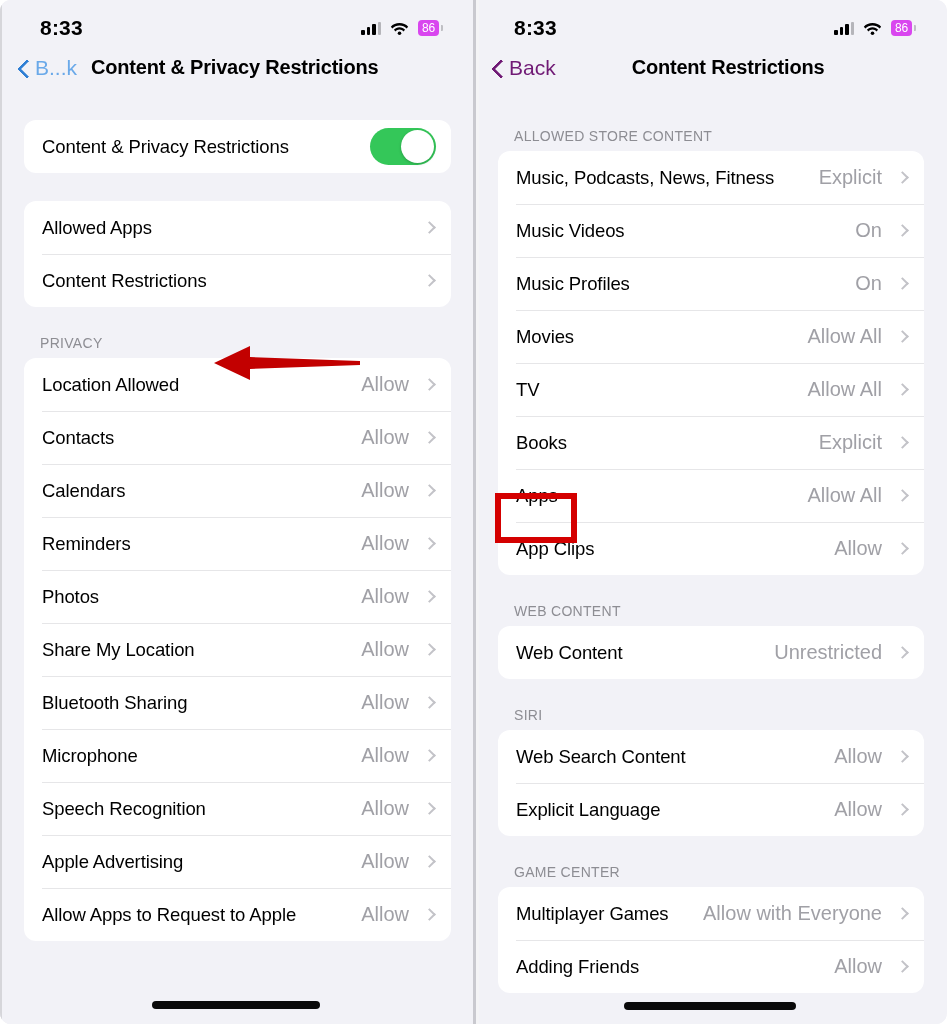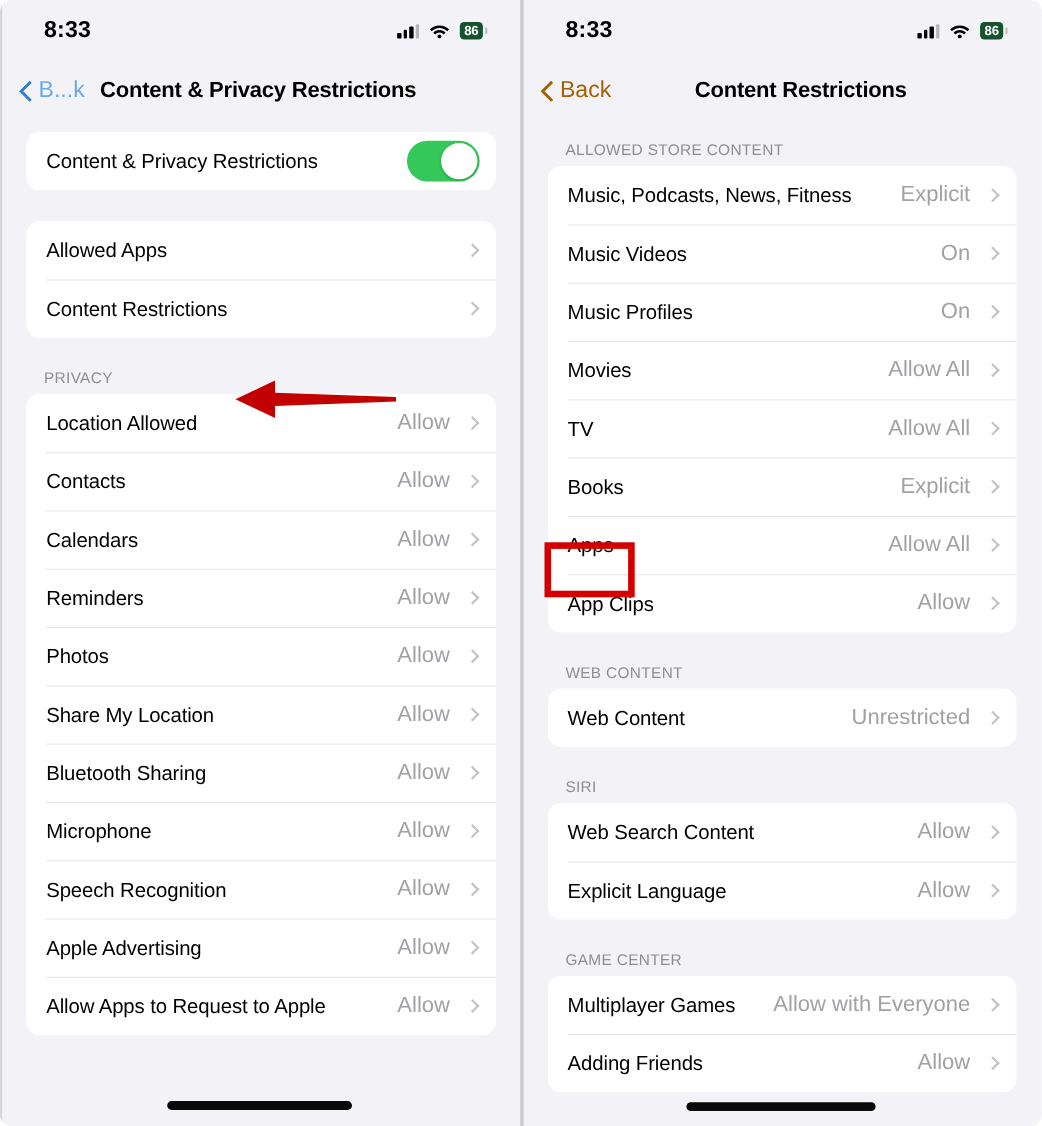--- a/index.html
+++ b/index.html
@@ -60,24 +60,24 @@
   }
   .signal-bars i { width: 3.5px; background: #000; border-radius: 1px; display:block; }
   .signal-bars i:nth-child(1){ height: 5px; }
   .signal-bars i:nth-child(2){ height: 8px; }
   .signal-bars i:nth-child(3){ height: 11px; }
   .signal-bars i:nth-child(4){ height: 13px; background:#b5b5ba; }
 
   .wifi-icon { width: 19px; height: 14px; position: relative; }
 
   .battery-pill {
-    background: #14532d;
+    background: #d946ef;
     color: #fff;
     font-size: 12px;
-    font-weight: 700;
+    font-weight: 400;
     border-radius: 4px;
     padding: 2px 4px 2px 4px;
     line-height: 1;
     letter-spacing: -0.2px;
     position: relative;
   }
   .battery-pill::after {
     content: "";
     position: absolute;
     right: -4px;
@@ -86,29 +86,29 @@
     width: 2px;
     height: 6px;
     background: #bfbfc4;
     border-radius: 0 1px 1px 0;
   }
 
   
   .nav-bar {
     height: 52px;
     display: flex;
-    align-items: center;
+    align-items: flex-start;
     padding: 0 16px;
     position: relative;
   }
   .back-btn {
     display: flex;
     align-items: center;
     gap: 5px;
-    color: #a16207;
+    color: #701a75;
     font-size: 21px;
     cursor: pointer;
     white-space: nowrap;
   }
   .panel.left .back-btn { color: #6aa9e9; }
   .chevron-back {
     width: 12px;
     height: 21px;
     position: relative;
     flex: 0 0 auto;

